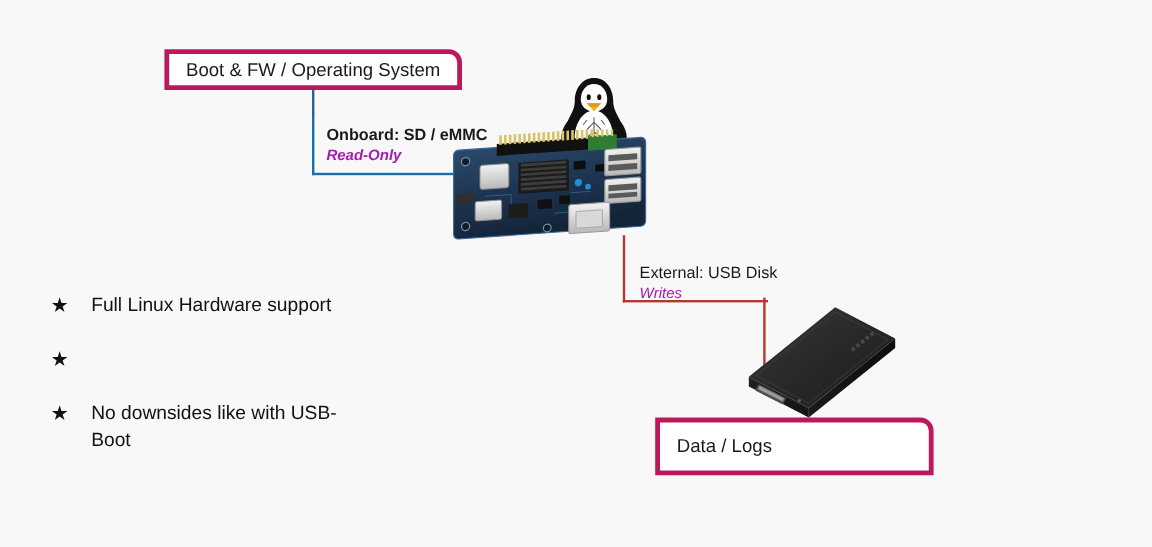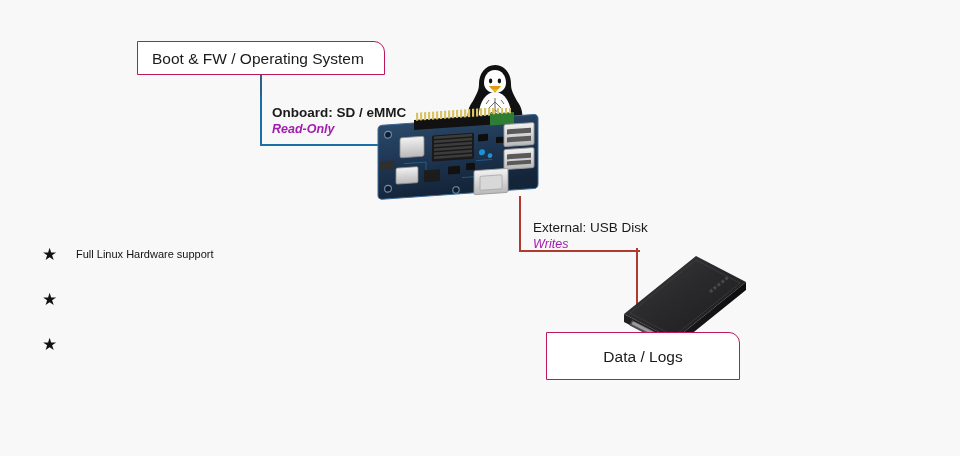--- a/index.html
+++ b/index.html
@@ -19,21 +19,21 @@
     width: 960px;
     height: 456px;
     background: #f8f8f8;
   }
 
   
   .callout-box {
     position: absolute;
     box-sizing: border-box;
     background: #ffffff;
-    border: 1px solid #be185d;
+    border: 4px solid #be185d;
     border-top-right-radius: 11px;
     display: flex;
     flex-direction: column;
     justify-content: center;
     padding: 6px 14px 6px 14px;
   }
   .callout-line {
     font-size: 15.5px;
     line-height: 21px;
     color: #1a1a1a;
@@ -41,24 +41,23 @@
   }
 
   #box-boot {
     left: 137px;
     top: 41px;
     width: 248px;
     height: 34px;
   }
   #box-data {
     left: 546px;
-    top: 332px;
-    width: 194px;
+    top: 348px;
+    width: 232px;
     height: 48px;
-    align-items: center;
   }
 
   
   .conn {
     position: absolute;
     background: transparent;
   }
   
   #stub-boot {
     left: 260px;
@@ -135,21 +134,21 @@
   .bullet-star {
     width: 34px;
     flex: 0 0 34px;
     font-size: 17px;
     line-height: 23px;
     color: #111111;
     text-align: left;
     padding-left: 4px;
   }
   .bullet-text {
-    font-size: 11px;
+    font-size: 16px;
     line-height: 23px;
     color: #111111;
     max-width: 215px;
   }
 
   
   #tux {
     position: absolute;
     left: 462px;
     top: 62px;
@@ -399,16 +398,17 @@
   <div id="bullets">
     <div class="bullet-row">
       <div class="bullet-star">★</div>
       <div class="bullet-text">Full Linux Hardware support</div>
     </div>
     <div class="bullet-row">
       <div class="bullet-star">★</div>
     </div>
     <div class="bullet-row">
       <div class="bullet-star">★</div>
+      <div class="bullet-text">No downsides like with USB-Boot</div>
     </div>
   </div>
 
 </div>
 
 </body></html>

